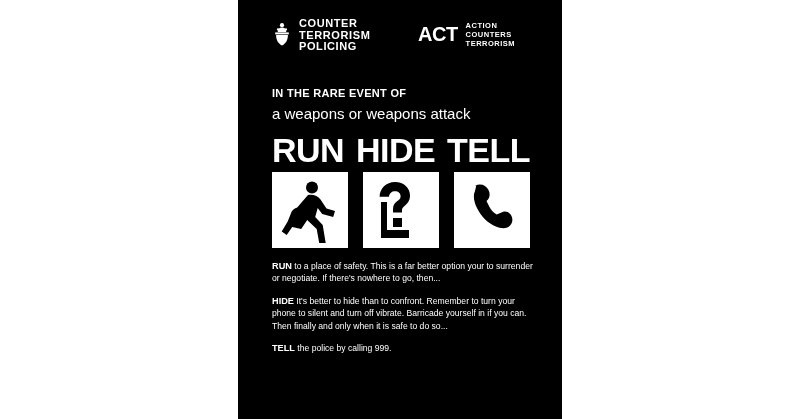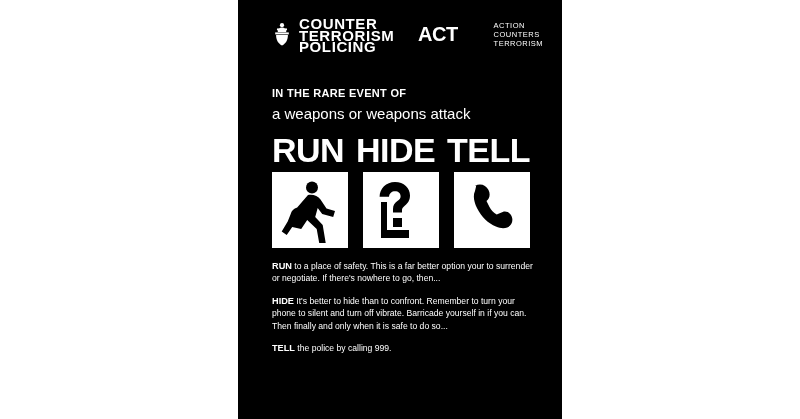--- a/index.html
+++ b/index.html
@@ -49,21 +49,21 @@
     gap: 7px;
   }
   .ctp-crest {
     width: 20px;
     height: 26px;
     position: relative;
     flex: 0 0 auto;
   }
   .ctp-crest svg { display: block; }
   .ctp-words {
-    font-size: 15px;
+    font-size: 11px;
     font-weight: bold;
     line-height: 11.5px;
     letter-spacing: 0.6px;
     color: #ffffff;
     text-transform: uppercase;
   }
   .act-logo {
     position: absolute;
     left: 180px;
     top: 2px;
@@ -73,27 +73,26 @@
   }
   .act-word {
     font-size: 20px;
     font-weight: bold;
     letter-spacing: -0.5px;
     line-height: 24px;
     color: #ffffff;
   }
   .act-sub {
     font-size: 7.5px;
-    font-weight: normal;
+    font-weight: bold;
     line-height: 9px;
     letter-spacing: 0.5px;
     color: #ffffff;
     text-transform: uppercase;
     padding-top: 1px;
-    margin-left: 28px;
   }
 
   
   .headline {
     position: absolute;
     left: 34px;
     top: 84px;
     width: 260px;
   }
   .headline .l1 {

